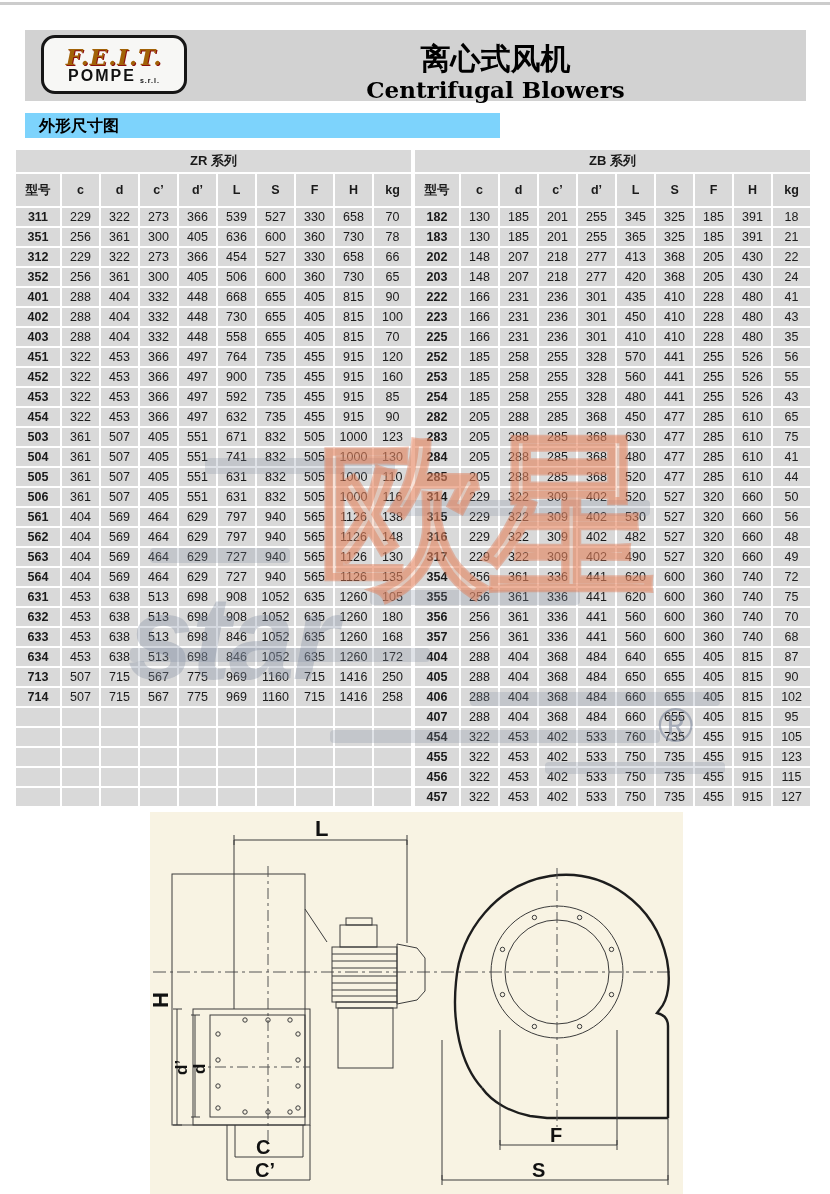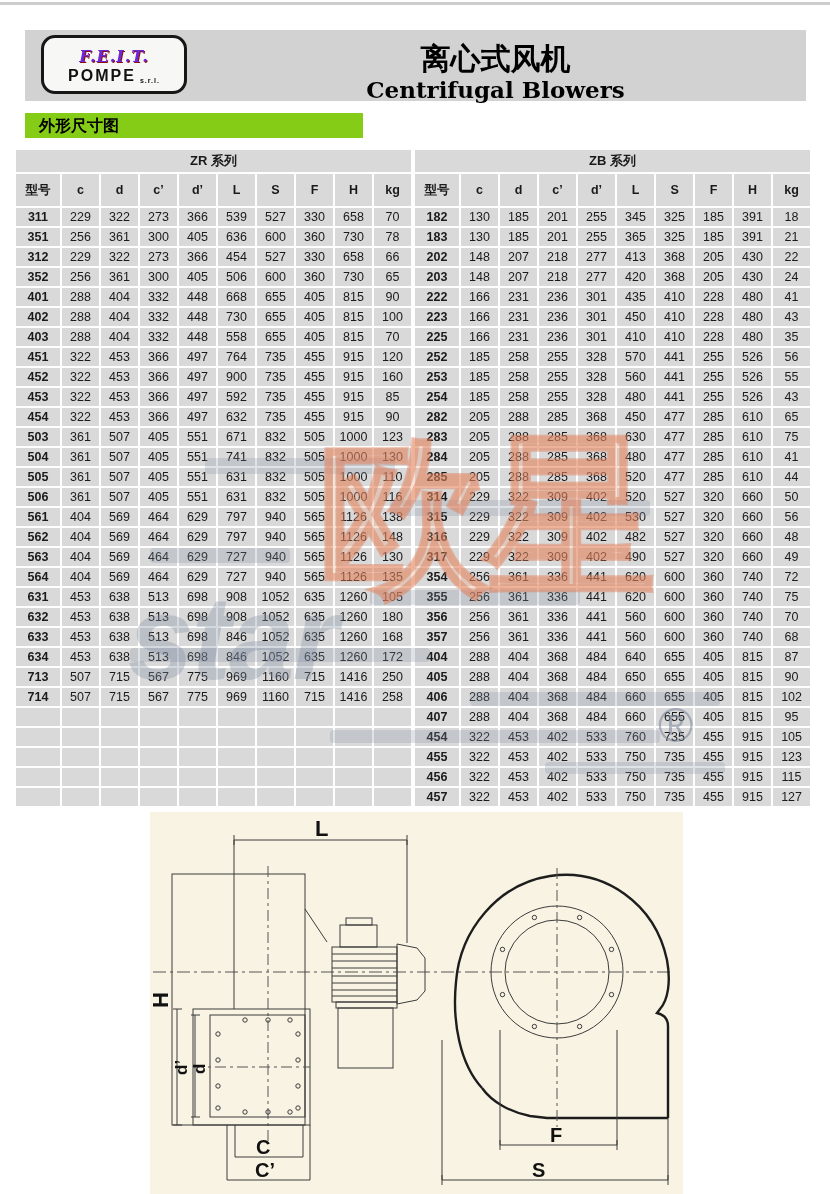--- a/index.html
+++ b/index.html
@@ -11,32 +11,32 @@
 
   
   .header-band{position:absolute;top:30px;left:25px;width:781px;height:71px;background:#d2d2d2;}
   .logo-box{
     position:absolute;left:16px;top:5px;width:146px;height:59px;background:#f7f7f5;
     border:3px solid #161616;border-radius:14px;display:flex;flex-direction:column;
     align-items:center;justify-content:center;box-sizing:border-box;
   }
   .logo-brand{
     font-family:"DejaVu Serif",serif;font-weight:700;font-style:italic;
-    color:#6d28d9;font-size:16px;letter-spacing:1px;line-height:22px;
+    color:#a16207;font-size:23px;letter-spacing:1px;line-height:22px;
     text-shadow:1px 1px 0 #8c0f0f;
   }
   .logo-sub{font-weight:700;font-size:16px;letter-spacing:2px;color:#111;line-height:16px;}
   .logo-srl{font-size:7px;font-weight:700;color:#111;margin-left:4px;letter-spacing:1px;}
   .title-wrap{position:absolute;left:200px;right:40px;top:4px;text-align:center;}
   .title-cn{font-size:30px;font-weight:700;line-height:34px;color:#000;margin-top:8px;}
   .title-en{font-family:"DejaVu Serif",serif;font-size:23px;font-weight:700;line-height:28px;color:#000;}
 
   
   .section-bar{
-    position:absolute;top:113px;left:25px;width:338px;height:25px;background:#84cc16;
+    position:absolute;top:113px;left:25px;width:475px;height:25px;background:#7dd3fc;
     font-size:16px;font-weight:700;line-height:25px;padding-left:14px;box-sizing:border-box;color:#000;
   }
 
   
   .table-wrap{position:absolute;top:148px;left:14px;width:802px;display:flex;}
   table.dim{border-collapse:separate;border-spacing:2px;table-layout:fixed;width:399px;}
   table.dim th,table.dim td{
     background:#d9d9d9;text-align:center;vertical-align:middle;padding:0;
     font-size:12.5px;height:18px;overflow:hidden;white-space:nowrap;
   }

